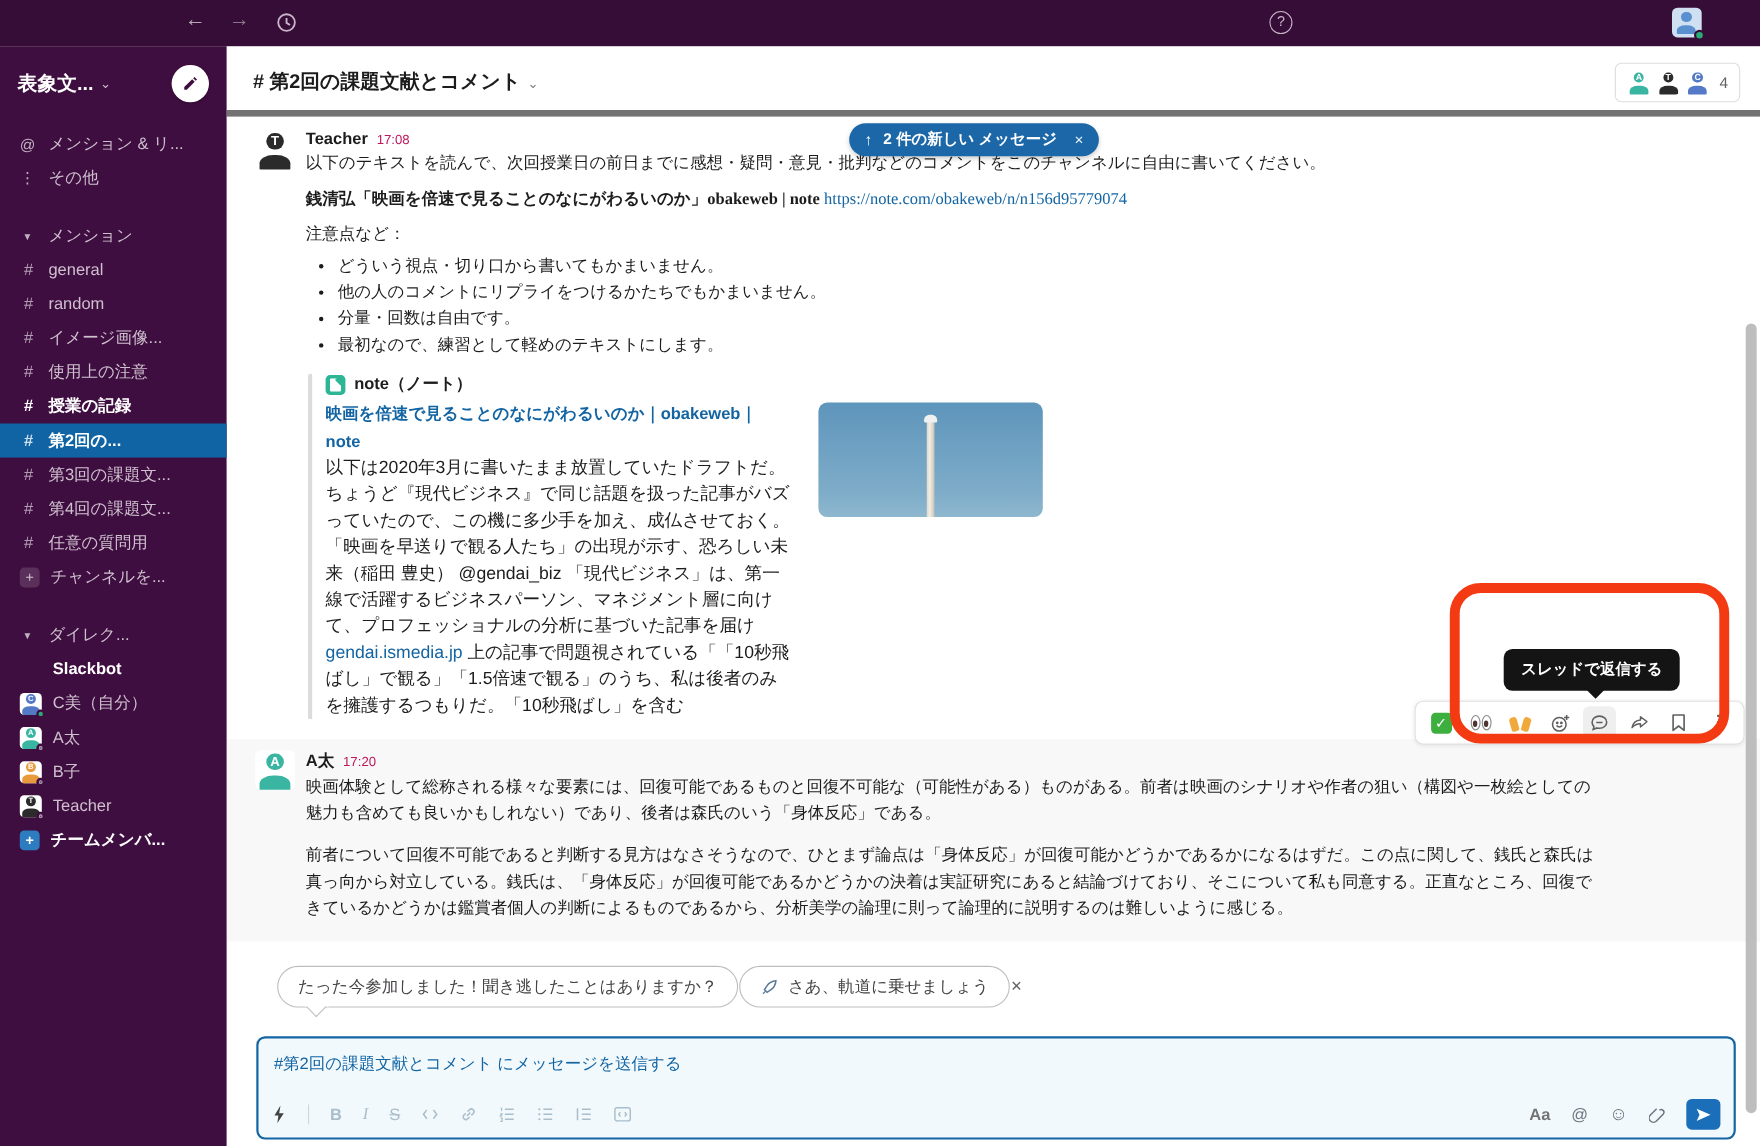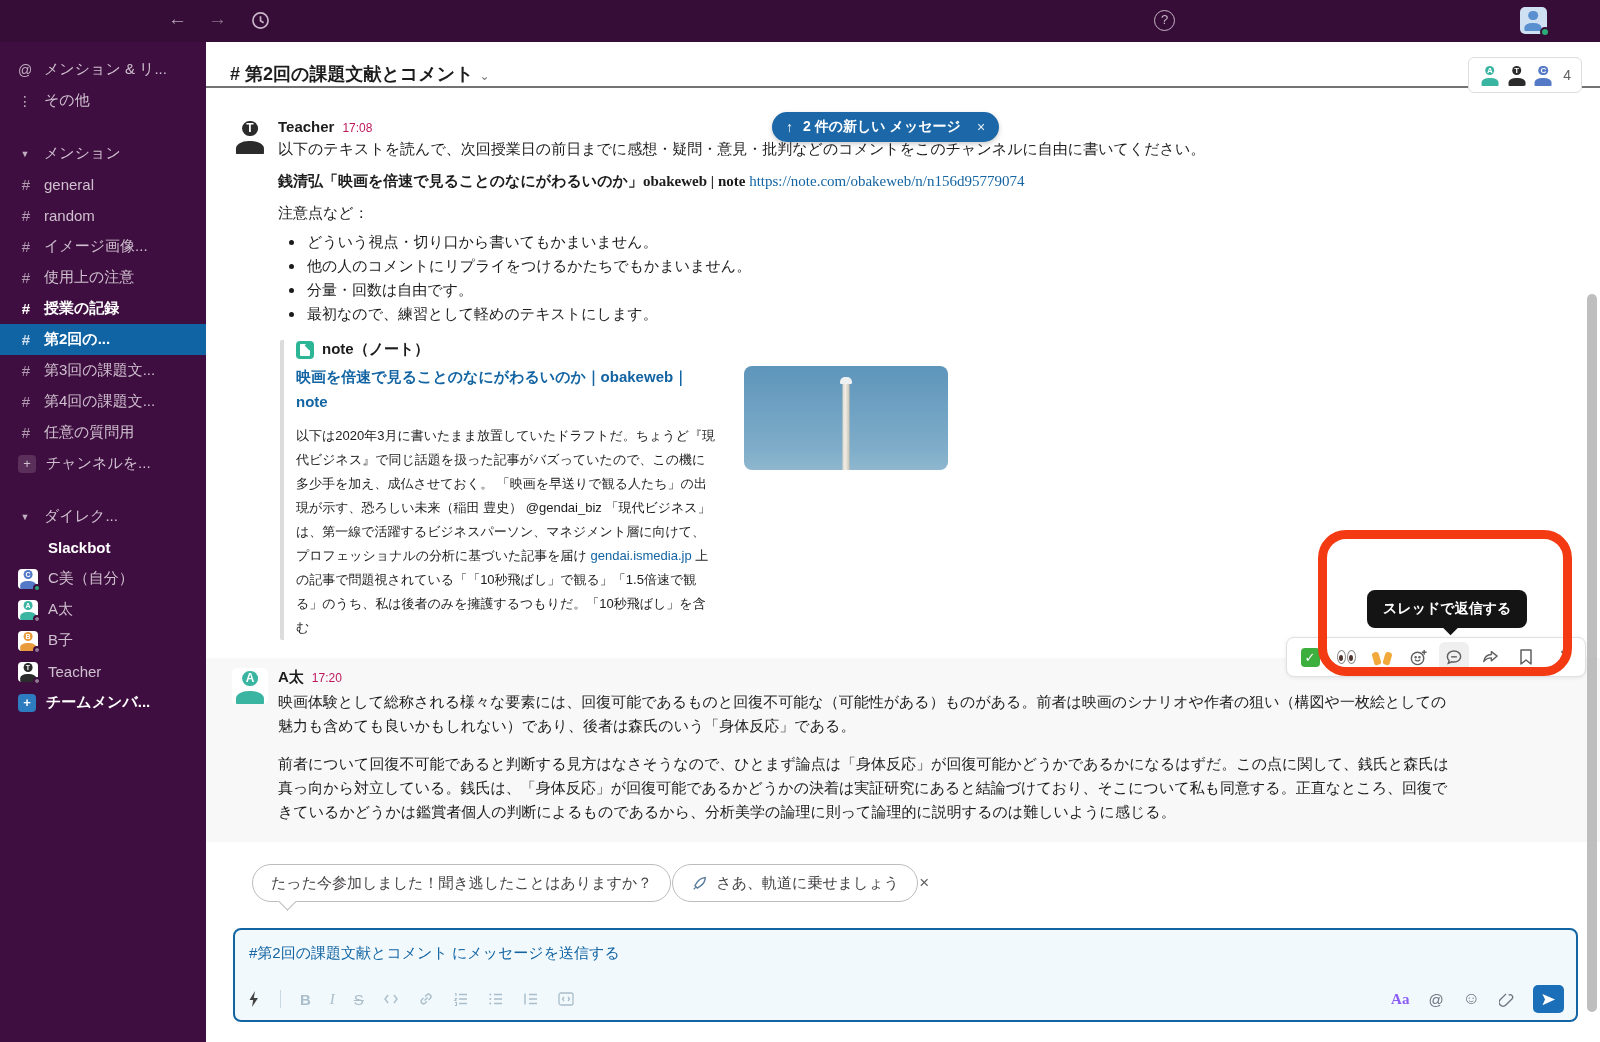--- a/index.html
+++ b/index.html
@@ -60,21 +60,21 @@
     width:44%; height:44%; border-radius:50%; background:var(--pc); color:#fff; font-weight:bold;
     display:flex; align-items:center; justify-content:center; }
   .persona .p-body { position:absolute; bottom:-10%; left:50%; transform:translateX(-50%);
     width:78%; height:46%; border-radius:45% 45% 8% 8%; background:var(--pc); }
   .av20 { width:20px; height:20px; } .av20 .p-head { font-size:7px; }
   .av22 { width:22px; height:22px; } .av22 .p-head { font-size:8px; }
   .av36 { width:36px; height:36px; border-radius:5px; } .av36 .p-head { font-size:12px; }
 
   
   .main { position:absolute; left:206px; top:42px; width:1394px; height:1000px; background:#fff; }
-  .ch-header { position:relative; height:46px; border-bottom:2px solid #737373; }
+  .ch-header { position:relative; height:64px; border-bottom:6px solid #737373; }
   .ch-title { position:absolute; left:24px; top:20px; font-size:18px; font-weight:bold; color:#1d1c1d; }
   .ch-title .chev { font-size:12px; color:#7a7a7a; font-weight:normal; margin-left:6px; }
   .member-box { position:absolute; left:1262px; top:15px; width:114px; height:36px; border:1px solid #dddddd;
     border-radius:6px; display:flex; align-items:center; padding:0 10px; gap:5px; background:#fff; }
   .member-box .cnt { margin-left:4px; font-size:14px; color:#616061; }
 
   .banner { position:absolute; left:566px; top:70px; height:30px; background:#1B67A8; border-radius:15px;
     color:#fff; display:flex; align-items:center; gap:10px; padding:0 14px; font-size:14px; font-weight:bold;
     z-index:20; box-shadow:0 2px 5px rgba(0,0,0,.2); }
   .banner .bx { font-weight:normal; font-size:14px; opacity:.9; margin-left:6px; }
@@ -95,21 +95,21 @@
   ul.m-bullets li { padding-left:2px; }
 
   .card { display:flex; gap:26px; margin-top:14px; margin-left:2px; border-left:4px solid #dcdcdc;
     padding-left:12px; border-radius:2px; }
   .card-left { width:422px; }
   .card-service { display:flex; align-items:center; gap:8px; font-size:15px; font-weight:bold; }
   .note-icon { width:18px; height:18px; border-radius:4px; background:#2cb696; position:relative; overflow:hidden; }
   .note-icon::after { content:""; position:absolute; left:4px; top:3px; width:10px; height:12px; background:#fff; border-radius:1px; }
   .note-icon::before { content:""; position:absolute; right:1px; top:1px; width:7px; height:7px; background:#2cb696; transform:rotate(45deg); z-index:1; }
   .card-title { margin-top:5px; font-size:15px; font-weight:bold; color:#1264A3; line-height:25px; }
-  .card-body { margin-top:10px; font-size:13px; line-height:24px; }
+  .card-body { margin-top:0; font-size:16px; line-height:24px; }
   .card-thumb { flex:0 0 204px; width:204px; height:104px; margin-top:26px; border-radius:8px;
     background:linear-gradient(180deg,#5e95bb 0%,#7fadc9 80%,#8fb7cf 100%); position:relative; overflow:hidden; }
   .card-thumb .tower { position:absolute; left:50%; top:16%; transform:translateX(-50%); width:7px; height:90%;
     background:linear-gradient(90deg,#ded8cc,#f2eee6 40%,#c9c2b4); }
   .card-thumb .tower-cap { position:absolute; left:50%; top:11%; transform:translateX(-50%); width:12px; height:7px;
     border-radius:5px 5px 1px 1px; background:#eef0f2; }
 
   .reply { background:#f8f8f8; margin-top:18px; padding:10px 40px 18px 26px; display:flex; gap:10px; }
   .reply p { font-size:15px; line-height:24px; max-width:1176px; }
   .reply p + p { margin-top:14px; }
@@ -153,21 +153,21 @@
   .composer { position:relative; margin:26px 0 0 27px; width:1345px; height:94px; border:2px solid #1264A3;
     border-radius:8px; background:#f2f9fc; }
   .comp-ph { position:absolute; left:14px; top:14px; font-size:15px; color:#1264A3; }
   .comp-bar { position:absolute; left:12px; right:12px; bottom:9px; height:24px; display:flex; align-items:center; gap:19px; }
   .fmt { color:#a9bdca; font-size:15px; line-height:1; }
   .fmt.b { font-weight:bold; } .fmt.i { font-style:italic; font-family:"Liberation Serif",serif; }
   .fmt.s { text-decoration:line-through; }
   .vdiv { width:1px; height:18px; background:#c9d9e2; }
   .comp-spacer { flex:1; }
   .fmt-r { color:#6b7680; font-size:15px; }
-  .fmt-r.aa { color:#8b5cf6; font-weight:bold;font-family:Liberation Serif, serif; }
+  .fmt-r.aa { color:#737373; font-weight:bold; }
   .send-btn { width:31px; height:28px; border-radius:5px; background:#1b6fb8; display:flex; align-items:center;
     justify-content:center; }
 
   
   .scroll-thumb { position:absolute; right:3px; top:294px; width:10px; height:718px; background:#b3b3b3;
     border-radius:5px; opacity:.85; z-index:70; }
 
   svg { display:block; }
 </style>
 </head>
@@ -186,20 +186,29 @@
   <div class="tb-avatar">
     <span class="persona av22" style="--pc:#5a8fd0; background:transparent; position:absolute; inset:2px;">
       <span class="p-head"></span>
         <span class="p-body"></span>
     </span>
     <span class="dot"></span>
   </div>
 </div>
 
 <div class="sidebar">
+  <div class="ws-row">
+    <span class="ws-name">表象文...</span>
+    <span class="ws-chev">⌄</span>
+    <span class="compose-btn">
+      <svg width="16" height="16" viewBox="0 0 16 16">
+        <path d="M2.5 11.2 9.7 4l2.3 2.3-7.2 7.2H2.5zM10.6 3.1l1.2-1.2 2.3 2.3-1.2 1.2z" fill="#3F0E40"></path>
+      </svg>
+    </span>
+  </div>
 
   <div class="sb-item" style="margin-top:12px;">
     <span class="sb-ic">@</span>
     <span>メンション &amp; リ...</span>
   </div>
   <div class="sb-item">
     <span class="sb-ic">⋮</span>
     <span>その他</span>
   </div>
 

